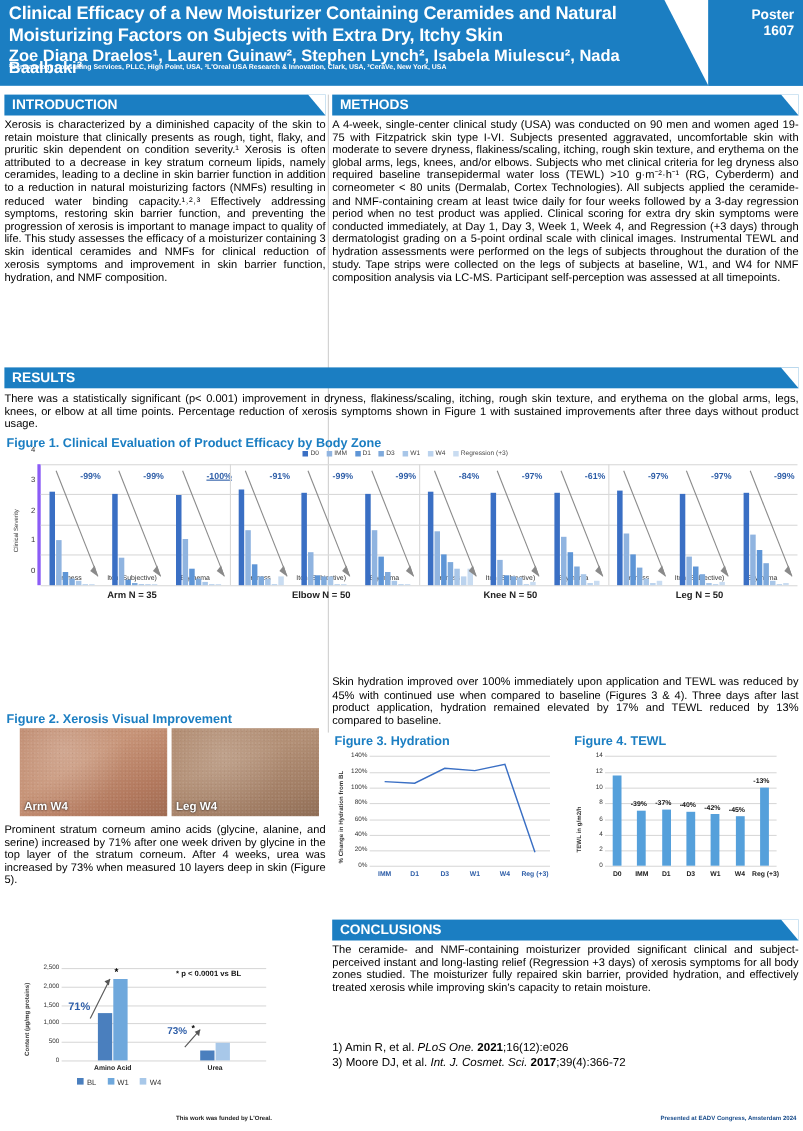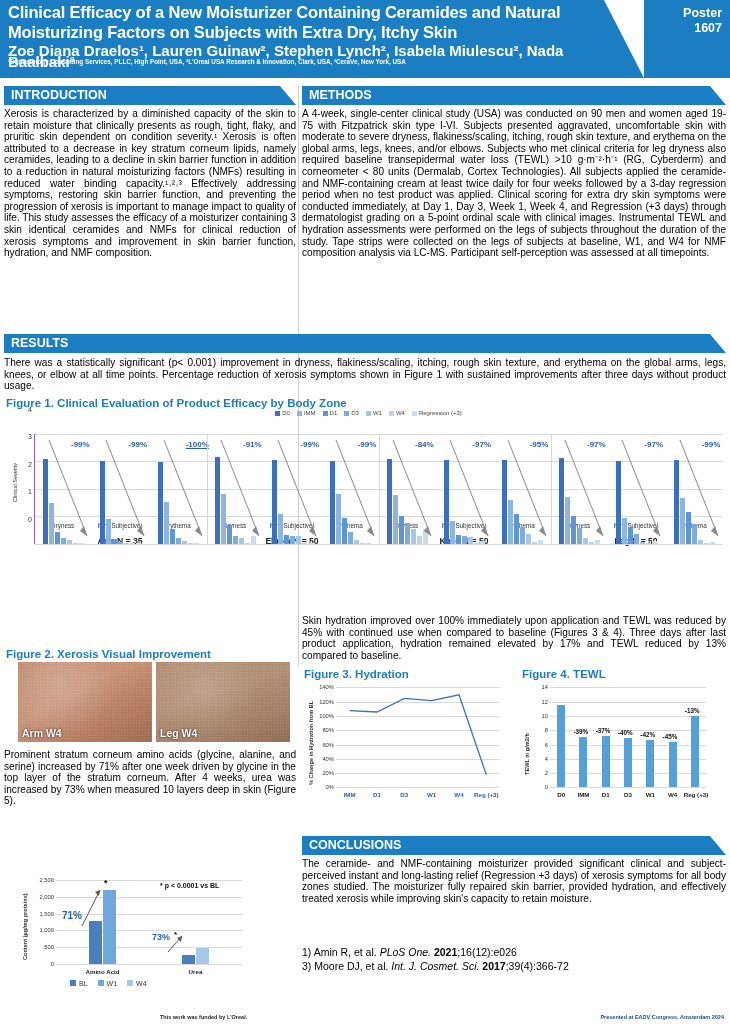--- a/index.html
+++ b/index.html
@@ -26,21 +26,21 @@
 
   
   .fullsec{position:absolute;left:4px;width:722px;}
 
   .figtitle{color:#1B7EC2;font-size:11.5px;font-weight:bold;margin:3px 0 1px 2px;}
 
   
   #fig1{position:relative;width:722px;height:150px;}
   .f1-legend{position:absolute;left:0;top:0;width:722px;text-align:center;font-size:6px;color:#444;}
   .f1-legend span.sw{display:inline-block;width:5px;height:5px;margin:0 2px 0 7px;vertical-align:middle;}
-  .f1-plot{position:absolute;left:30px;top:24px;width:688px;height:110px;border-left:1px solid #8b5cf6;}
+  .f1-plot{position:absolute;left:30px;top:12px;width:688px;height:110px;border-left:3px solid #8b5cf6;}
   .f1-grid{position:absolute;left:0;right:0;height:1px;background:#d9d9d9;}
   .f1-ylab{position:absolute;left:2px;top:30px;font-size:5.5px;color:#333;transform:rotate(-90deg);transform-origin:left top;white-space:nowrap;}
   .f1-ytick{position:absolute;left:14px;font-size:7px;color:#333;width:14px;text-align:right;}
   .f1-bars{position:absolute;bottom:0;left:0;height:100%;display:flex;align-items:flex-end;gap:1px;}
   .f1-bars i{display:block;width:5px;}
   .f1-pct{position:absolute;color:#2E5EA8;font-size:8px;font-weight:bold;white-space:nowrap;}
   .f1-cat{position:absolute;top:112px;font-size:6.3px;color:#333;text-align:center;white-space:nowrap;}
   .f1-zonelab{position:absolute;top:126px;font-size:8.6px;font-weight:bold;color:#222;text-align:center;white-space:nowrap;}
   .f1-divider{position:absolute;top:0;width:1px;background:#d9d9d9;}
 
@@ -267,21 +267,21 @@
           </svg>
           <div class="f1-bars" style="left:466.6666666666667px;">
             <i style="height:83.875px;background:#3A6FC4;"></i>
             <i style="height:44px;background:#90B4E0;"></i>
             <i style="height:30.250000000000004px;background:#5E95D6;"></i>
             <i style="height:17.05px;background:#7FAADC;"></i>
             <i style="height:9.9px;background:#A8C6E8;"></i>
             <i style="height:1.9250000000000003px;background:#BBD3EE;"></i>
             <i style="height:3.3px;background:#C9DCF1;"></i>
           </div>
-          <div class="f1-pct" style="left:494.6666666666667px;top:6px;">-95%</div>
+          <div class="f1-pct" style="left:494.6666666666667px;top:6px;">-61%</div>
           <svg style="position:absolute;left:470.6666666666667px;top:4px;width:48px;height:106px;overflow:visible;">
             <line x1="2" y1="2" x2="40" y2="98" stroke="#8a8a8a" stroke-width="1"></line>
             <polygon points="40,98 33,93 37,88" fill="#8a8a8a"></polygon>
           </svg>
           <div class="f1-divider" style="left:516px;height:110px;"></div>
           <div class="f1-bars" style="left:524px;">
             <i style="height:85.8px;background:#3A6FC4;"></i>
             <i style="height:46.75px;background:#90B4E0;"></i>
             <i style="height:27.5px;background:#5E95D6;"></i>
             <i style="height:15.95px;background:#7FAADC;"></i>

